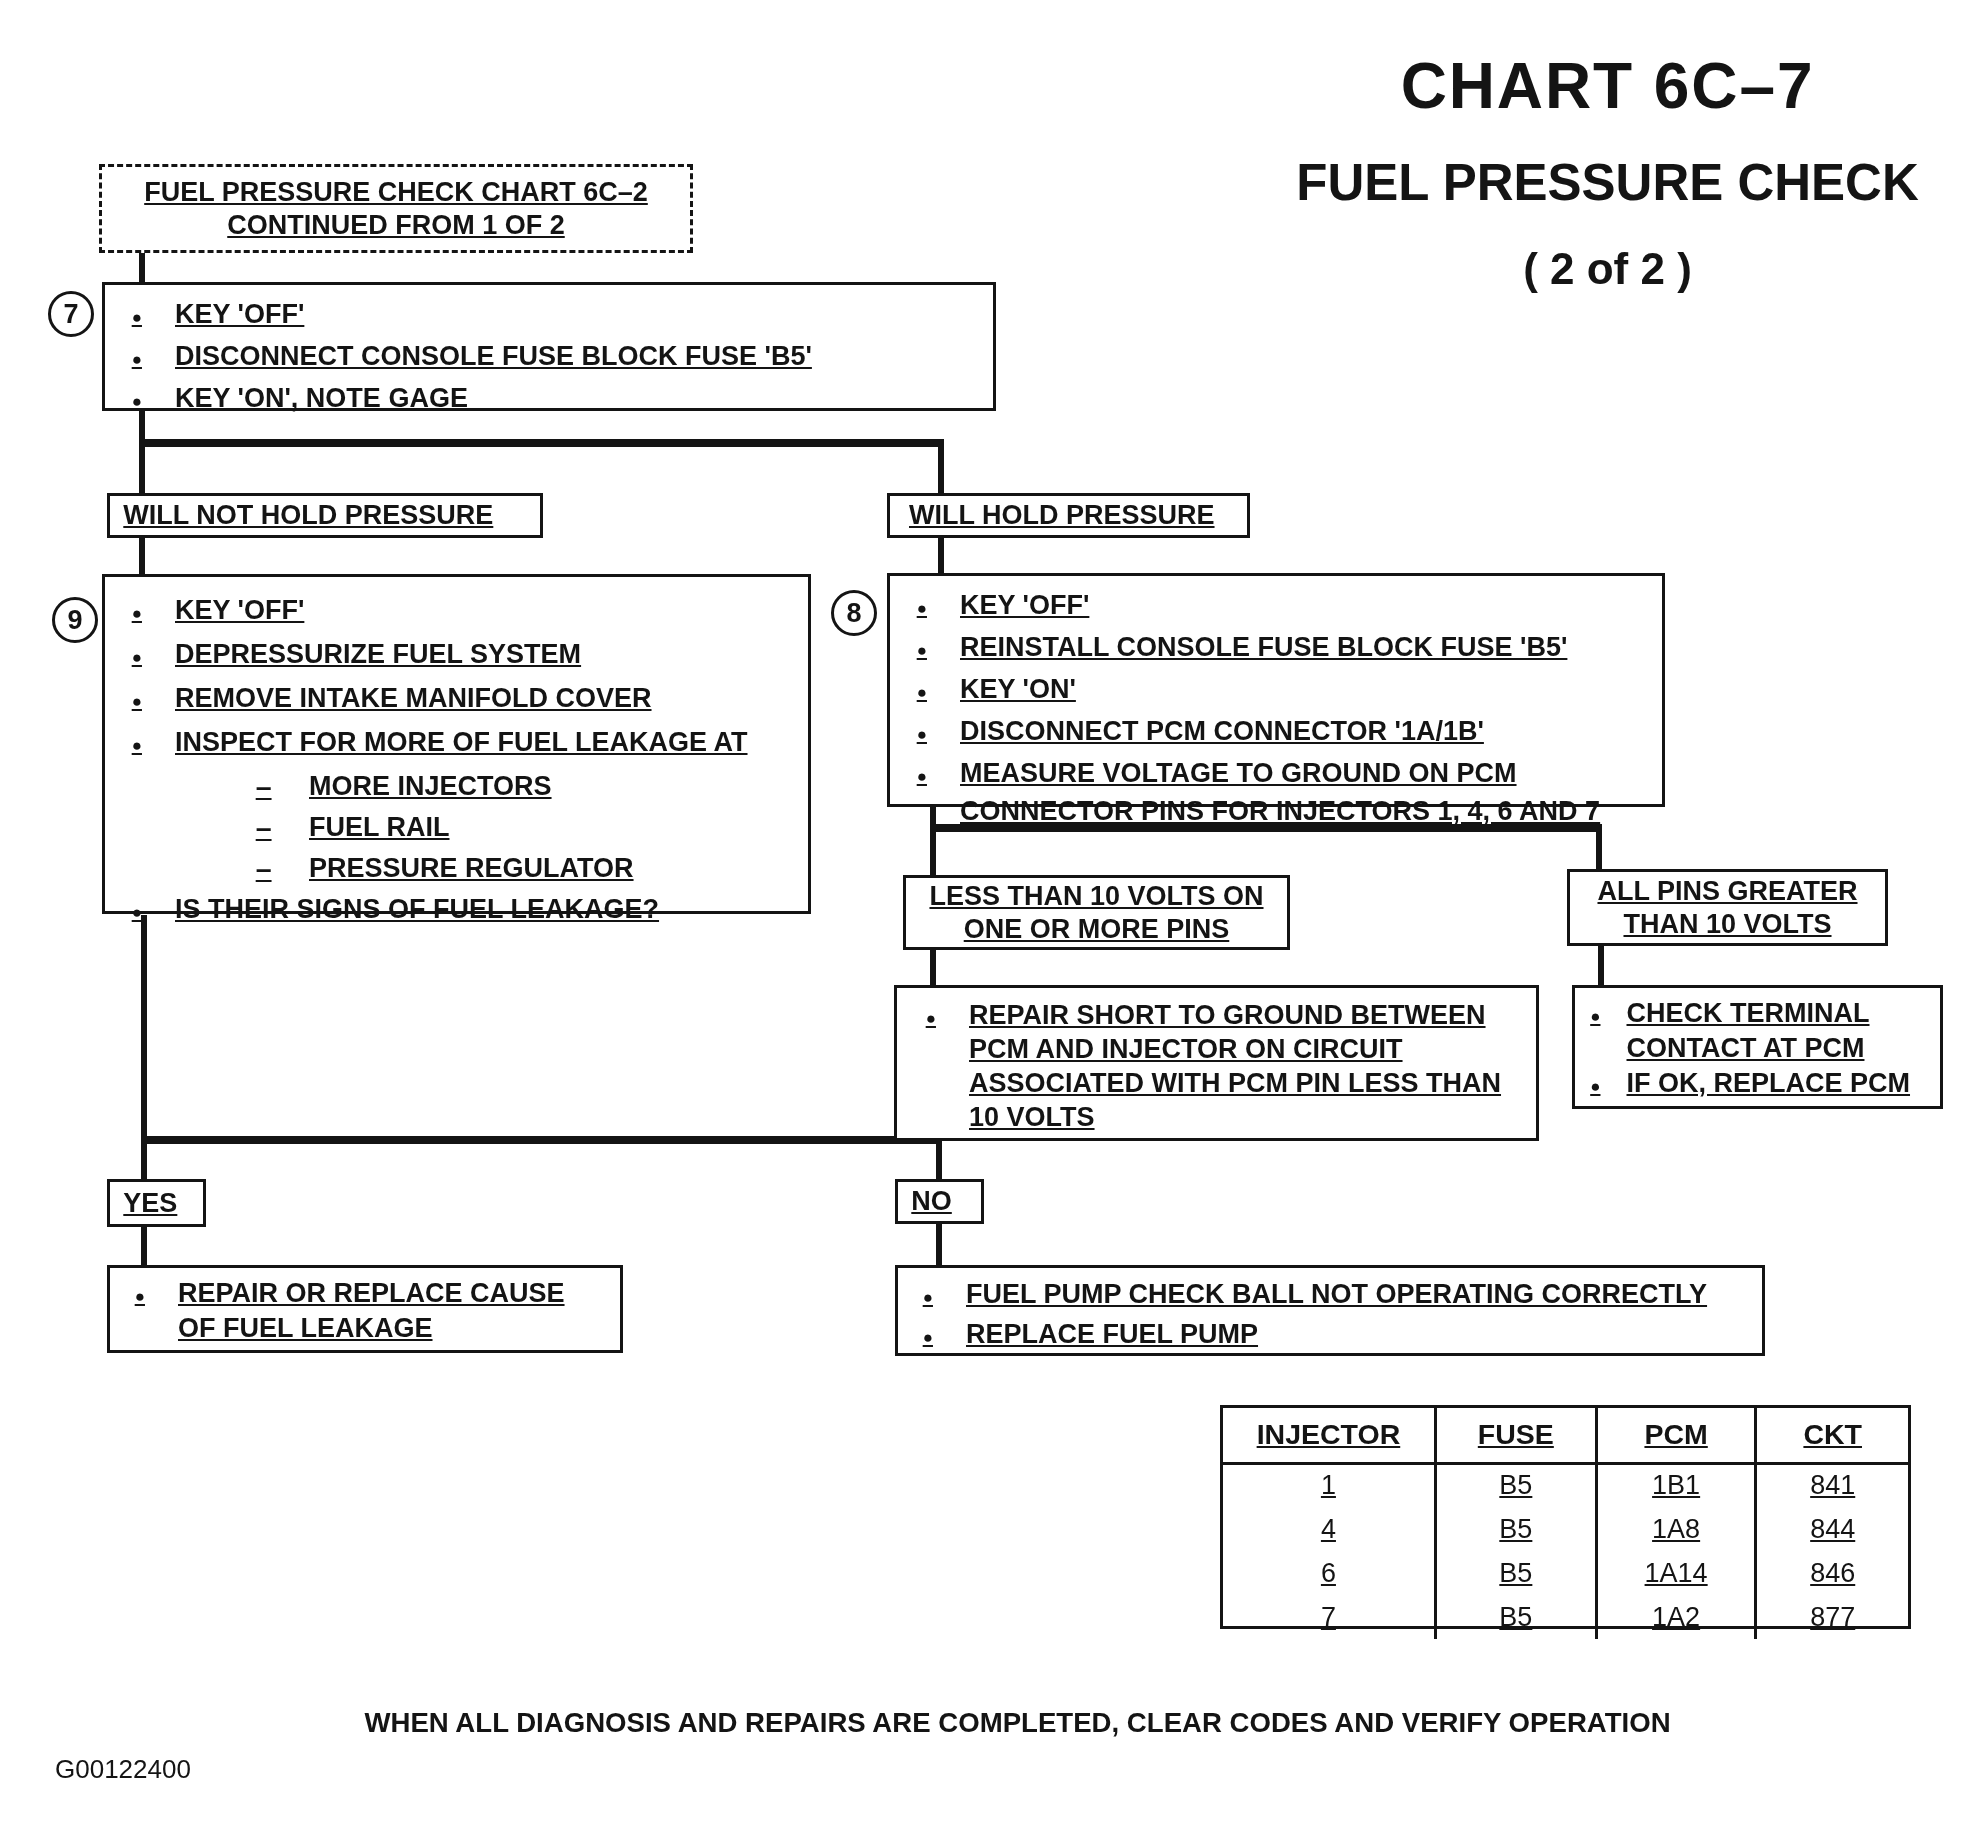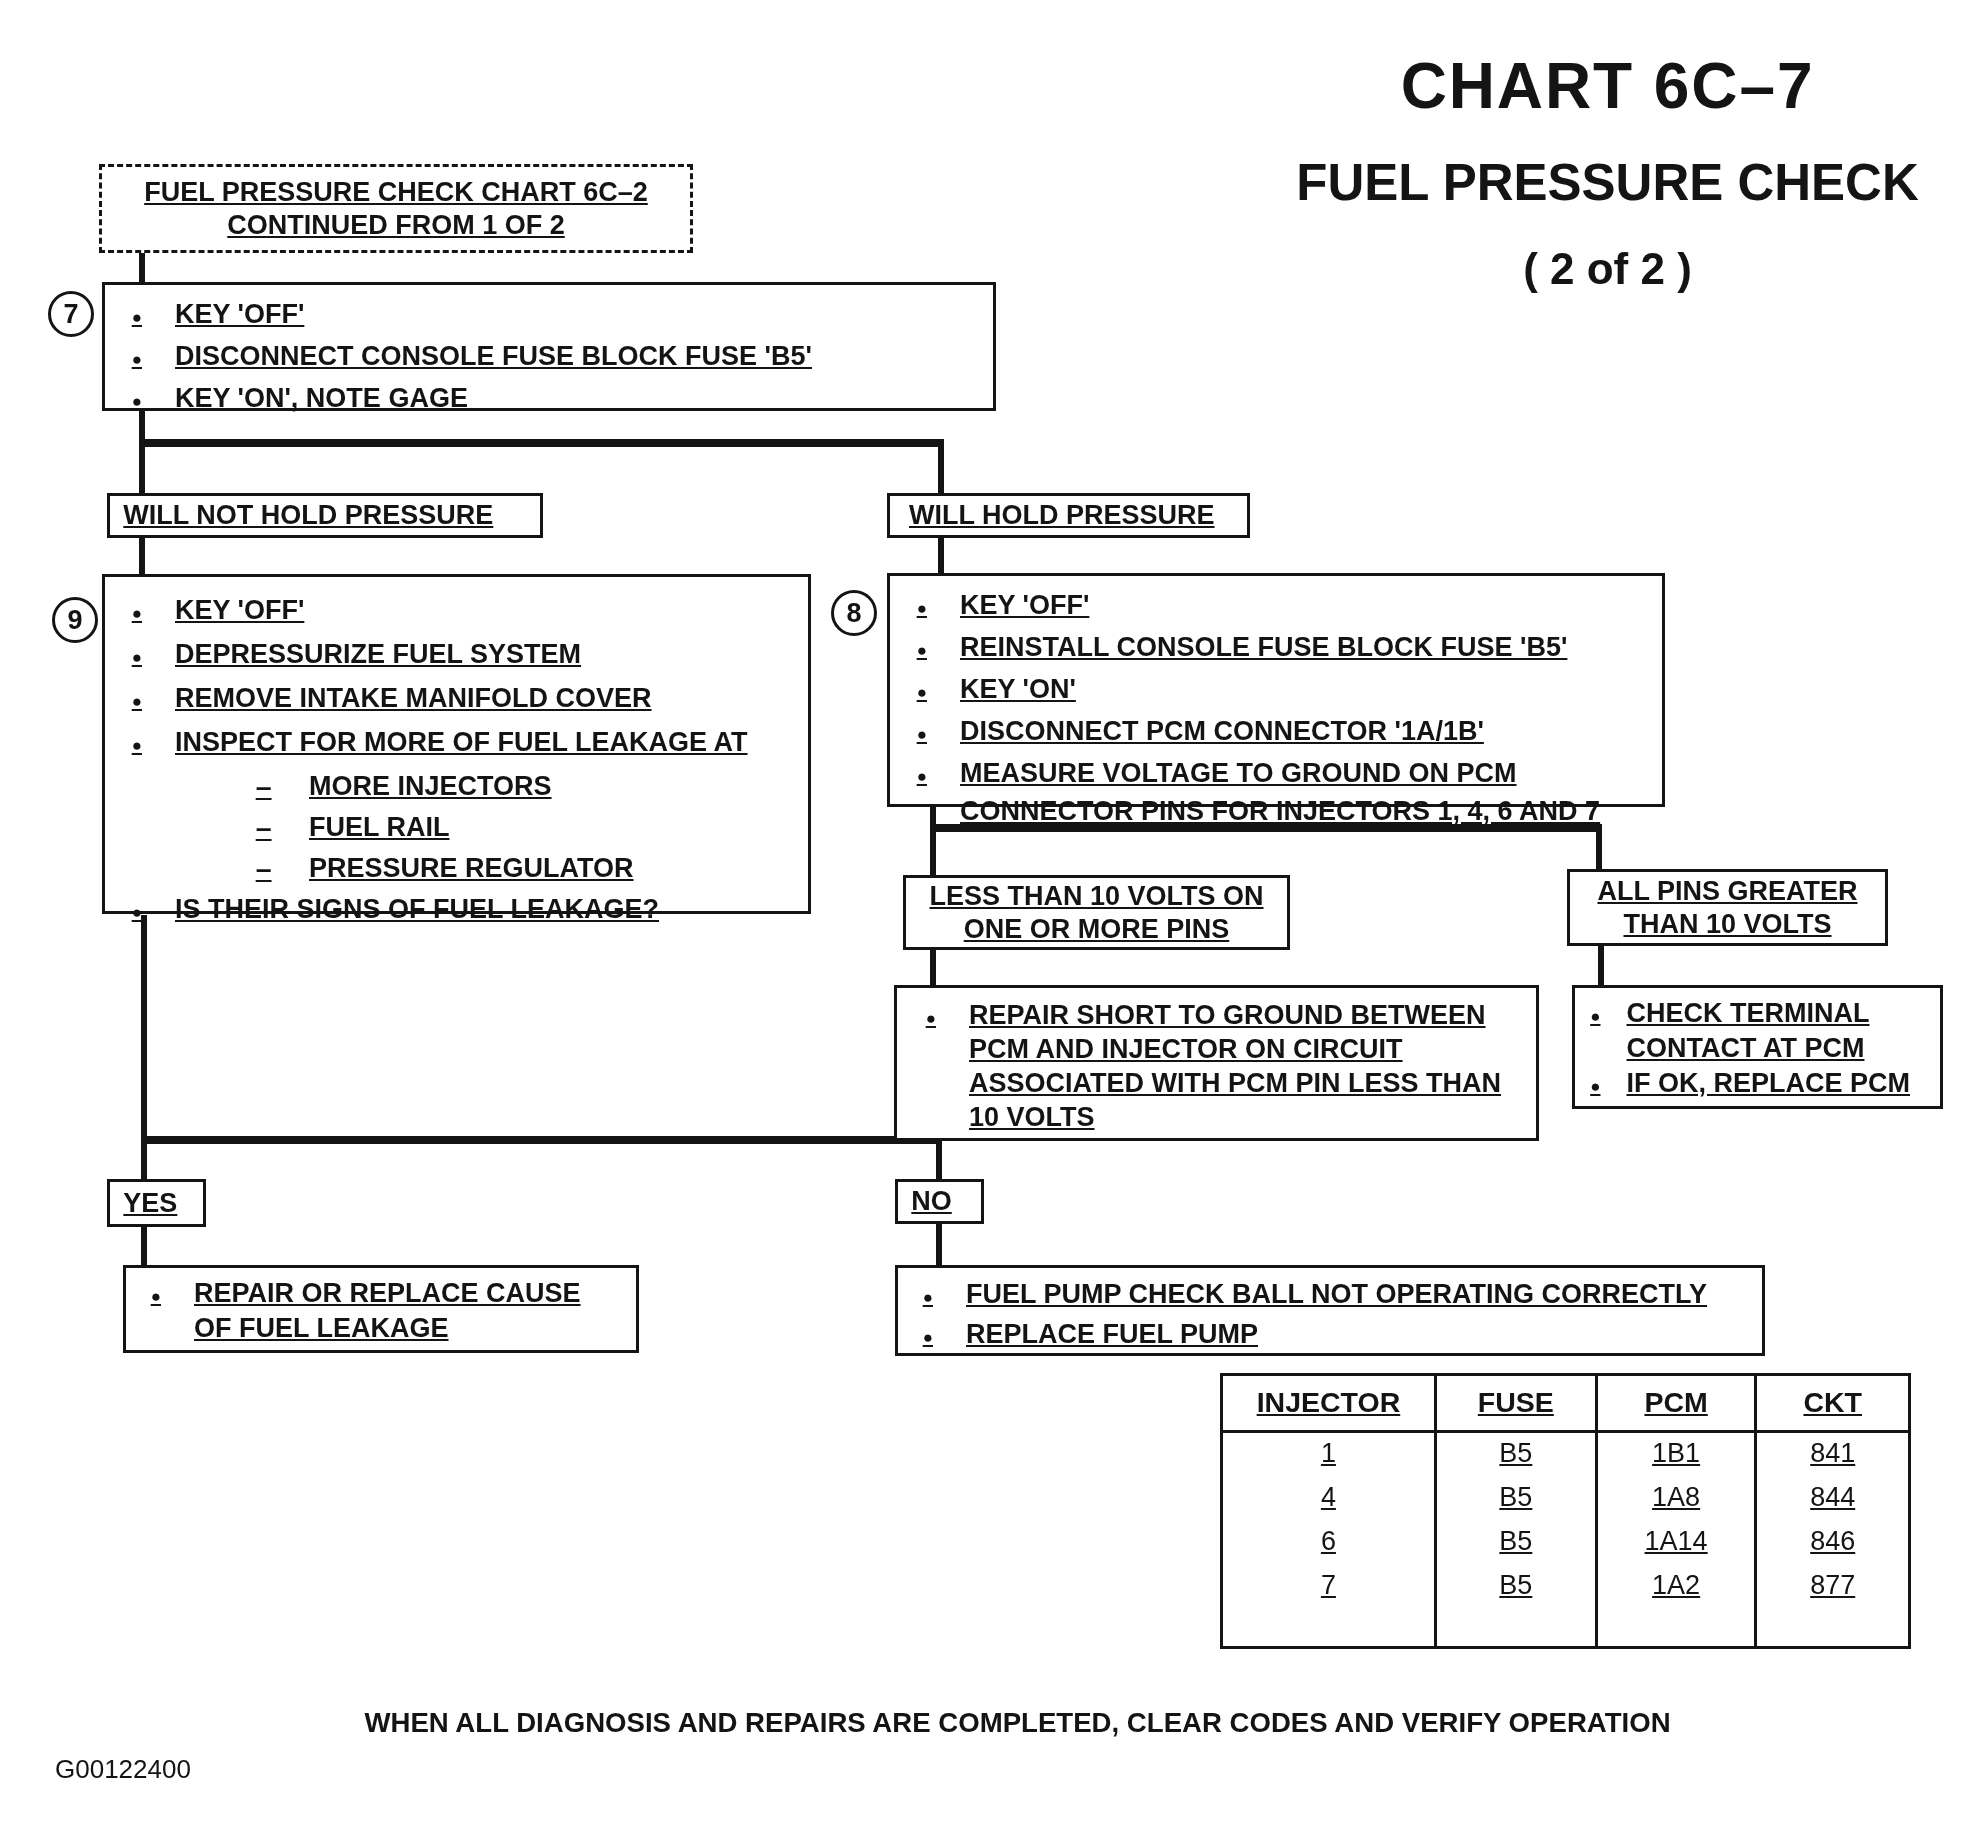--- a/index.html
+++ b/index.html
@@ -53,21 +53,21 @@
   #box8 { left:887px; top:573px; width:778px; height:234px; padding:9.5px 0 0 21px; }
   #box8 .li { line-height:38px; }
 
   #boxRepairShort { left:894px; top:985px; width:645px; height:156px; padding:9.5px 0 0 23px; }
   #boxRepairShort .li { line-height:34px; }
 
   #boxCheckTerm { left:1572px; top:985px; width:371px; height:124px; padding:7.6px 0 0 9.5px; }
   #boxCheckTerm .li { line-height:35px; }
   #boxCheckTerm .li .mk { flex:0 0 42px; }
 
-  #boxLeak { left:107px; top:1265px; width:516px; height:88px; padding:7.6px 0 0 19px;margin-left:16px; }
+  #boxLeak { left:107px; top:1265px; width:516px; height:88px; padding:7.6px 0 0 19px; }
   #boxLeak .li { line-height:35px; }
 
   #boxPump { left:895px; top:1265px; width:870px; height:91px; padding:7.6px 0 0 19px; }
   #boxPump .li { line-height:37px; }
 
   
   .lbl { display:flex; align-items:center; font-size:27px; font-weight:bold; padding-left:13.3px; }
   #lblNotHold { left:107px; top:493px; width:436px; height:45px; }
   #lblHold    { left:887px; top:493px; width:363px; height:45px; padding-left:19px; }
   #lblYes     { left:107px; top:1179px; width:99px; height:48px; }
@@ -79,21 +79,21 @@
   #lblLess { left:903px;  top:875px; width:387px; height:75px; }
   #lblAll  { left:1567px; top:869px; width:321px; height:77px; }
 
   
   #titleblk { position:absolute; left:1227px; top:49px; width:761px; text-align:center; font-weight:bold; }
   #titleblk .t1 { font-size:64px; letter-spacing:1.9px; }
   #titleblk .t2 { font-size:51px; margin-top:30px; }
   #titleblk .t3 { font-size:44px; margin-top:32px; }
 
   
-  #tablebox { left:1220px; top:1373px; width:691px; height:276px; }
+  #tablebox { left:1220px; top:1405px; width:691px; height:224px; }
   #tablebox table { width:100%; height:100%; border-collapse:collapse; table-layout:fixed; }
   #tablebox th { border-bottom:3.8px solid #141414; border-right:3.8px solid #141414;
     height:55px; font-size:28.5px; font-weight:bold; text-align:center; }
   #tablebox th:last-child, #tablebox td:last-child { border-right:none; }
   #tablebox td { border-right:3.8px solid #141414; height:44px; font-size:27px;
     font-weight:normal; text-align:center; vertical-align:middle; }
   #tablebox tr.filler td { height:auto; }
 
   
   #footer { position:absolute; left:233px; top:1707px; width:1569px; text-align:center;

